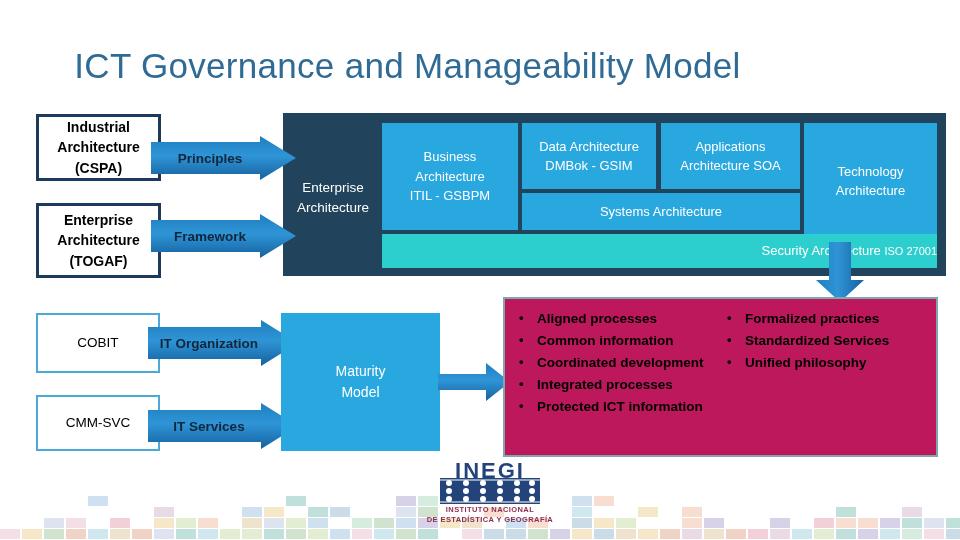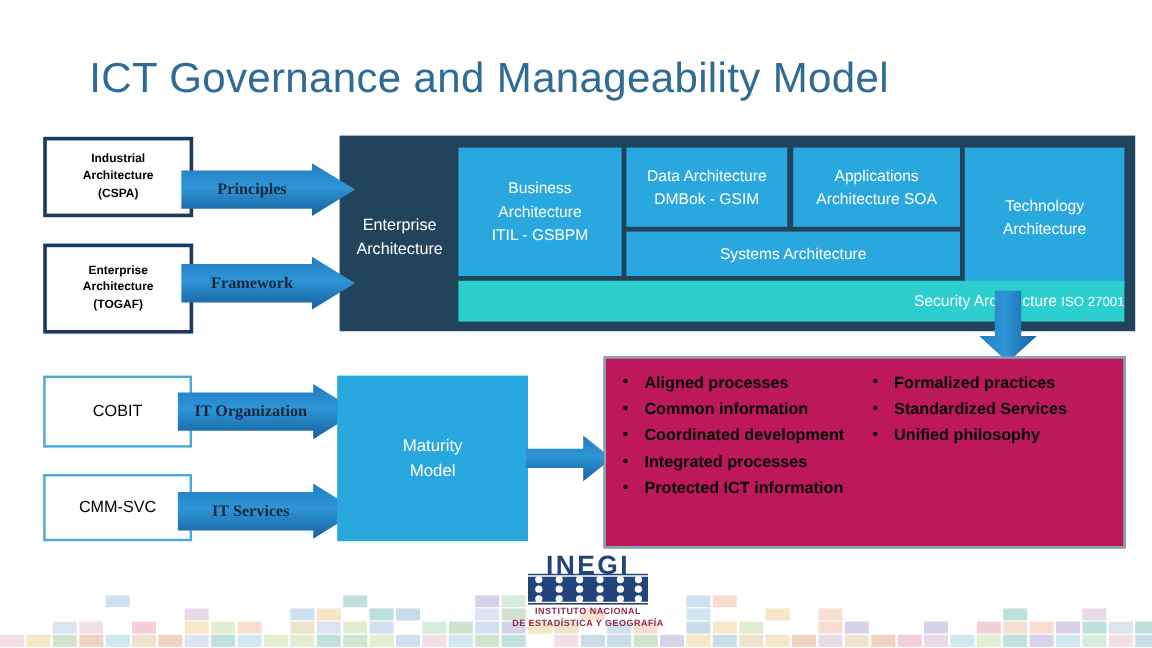--- a/index.html
+++ b/index.html
@@ -15,21 +15,21 @@
     font-size:35px;color:#2f6b95;letter-spacing:.3px;white-space:nowrap;
     font-family:"Liberation Sans", sans-serif;font-weight:400;
   }
 
   
   .box{position:absolute;box-sizing:border-box;display:flex;
        align-items:center;justify-content:center;text-align:center;}
 
   .wbox{  
     background:#ffffff;border:3px solid #1b3a5c;color:#000000;
-    font-weight:bold;font-size:10px;line-height:1.45;
+    font-weight:bold;font-size:14px;line-height:1.45;
   }
   .lbbox{ 
     background:#ffffff;border:2px solid #4aa9d8;color:#000000;
     font-size:13.5px;line-height:1.4;
   }
 
   
   .navypanel{position:absolute;background:#22435c;}
   .navylabel{
     position:absolute;color:#ffffff;font-size:13.5px;line-height:1.45;
@@ -39,21 +39,21 @@
   
   .tile{
     position:absolute;box-sizing:border-box;background:#29a8e0;
     color:#ffffff;display:flex;align-items:center;justify-content:center;
     text-align:center;font-size:13px;line-height:1.5;
   }
   .tile.teal{background:#2ccfce;}
   .tile .sm{font-size:11px;}
 
   
-  .rarrow{position:absolute;font-family:Liberation Serif, serif;}
+  .rarrow{position:absolute;}
   .rarrow .label{
     position:absolute;left:0;top:0;width:100%;height:100%;
     display:flex;align-items:center;justify-content:center;
     color:#12263c;font-weight:bold;font-size:13.5px;z-index:3;
     pointer-events:none;
   }
 
   
   .smallarrow{position:absolute;}
   

